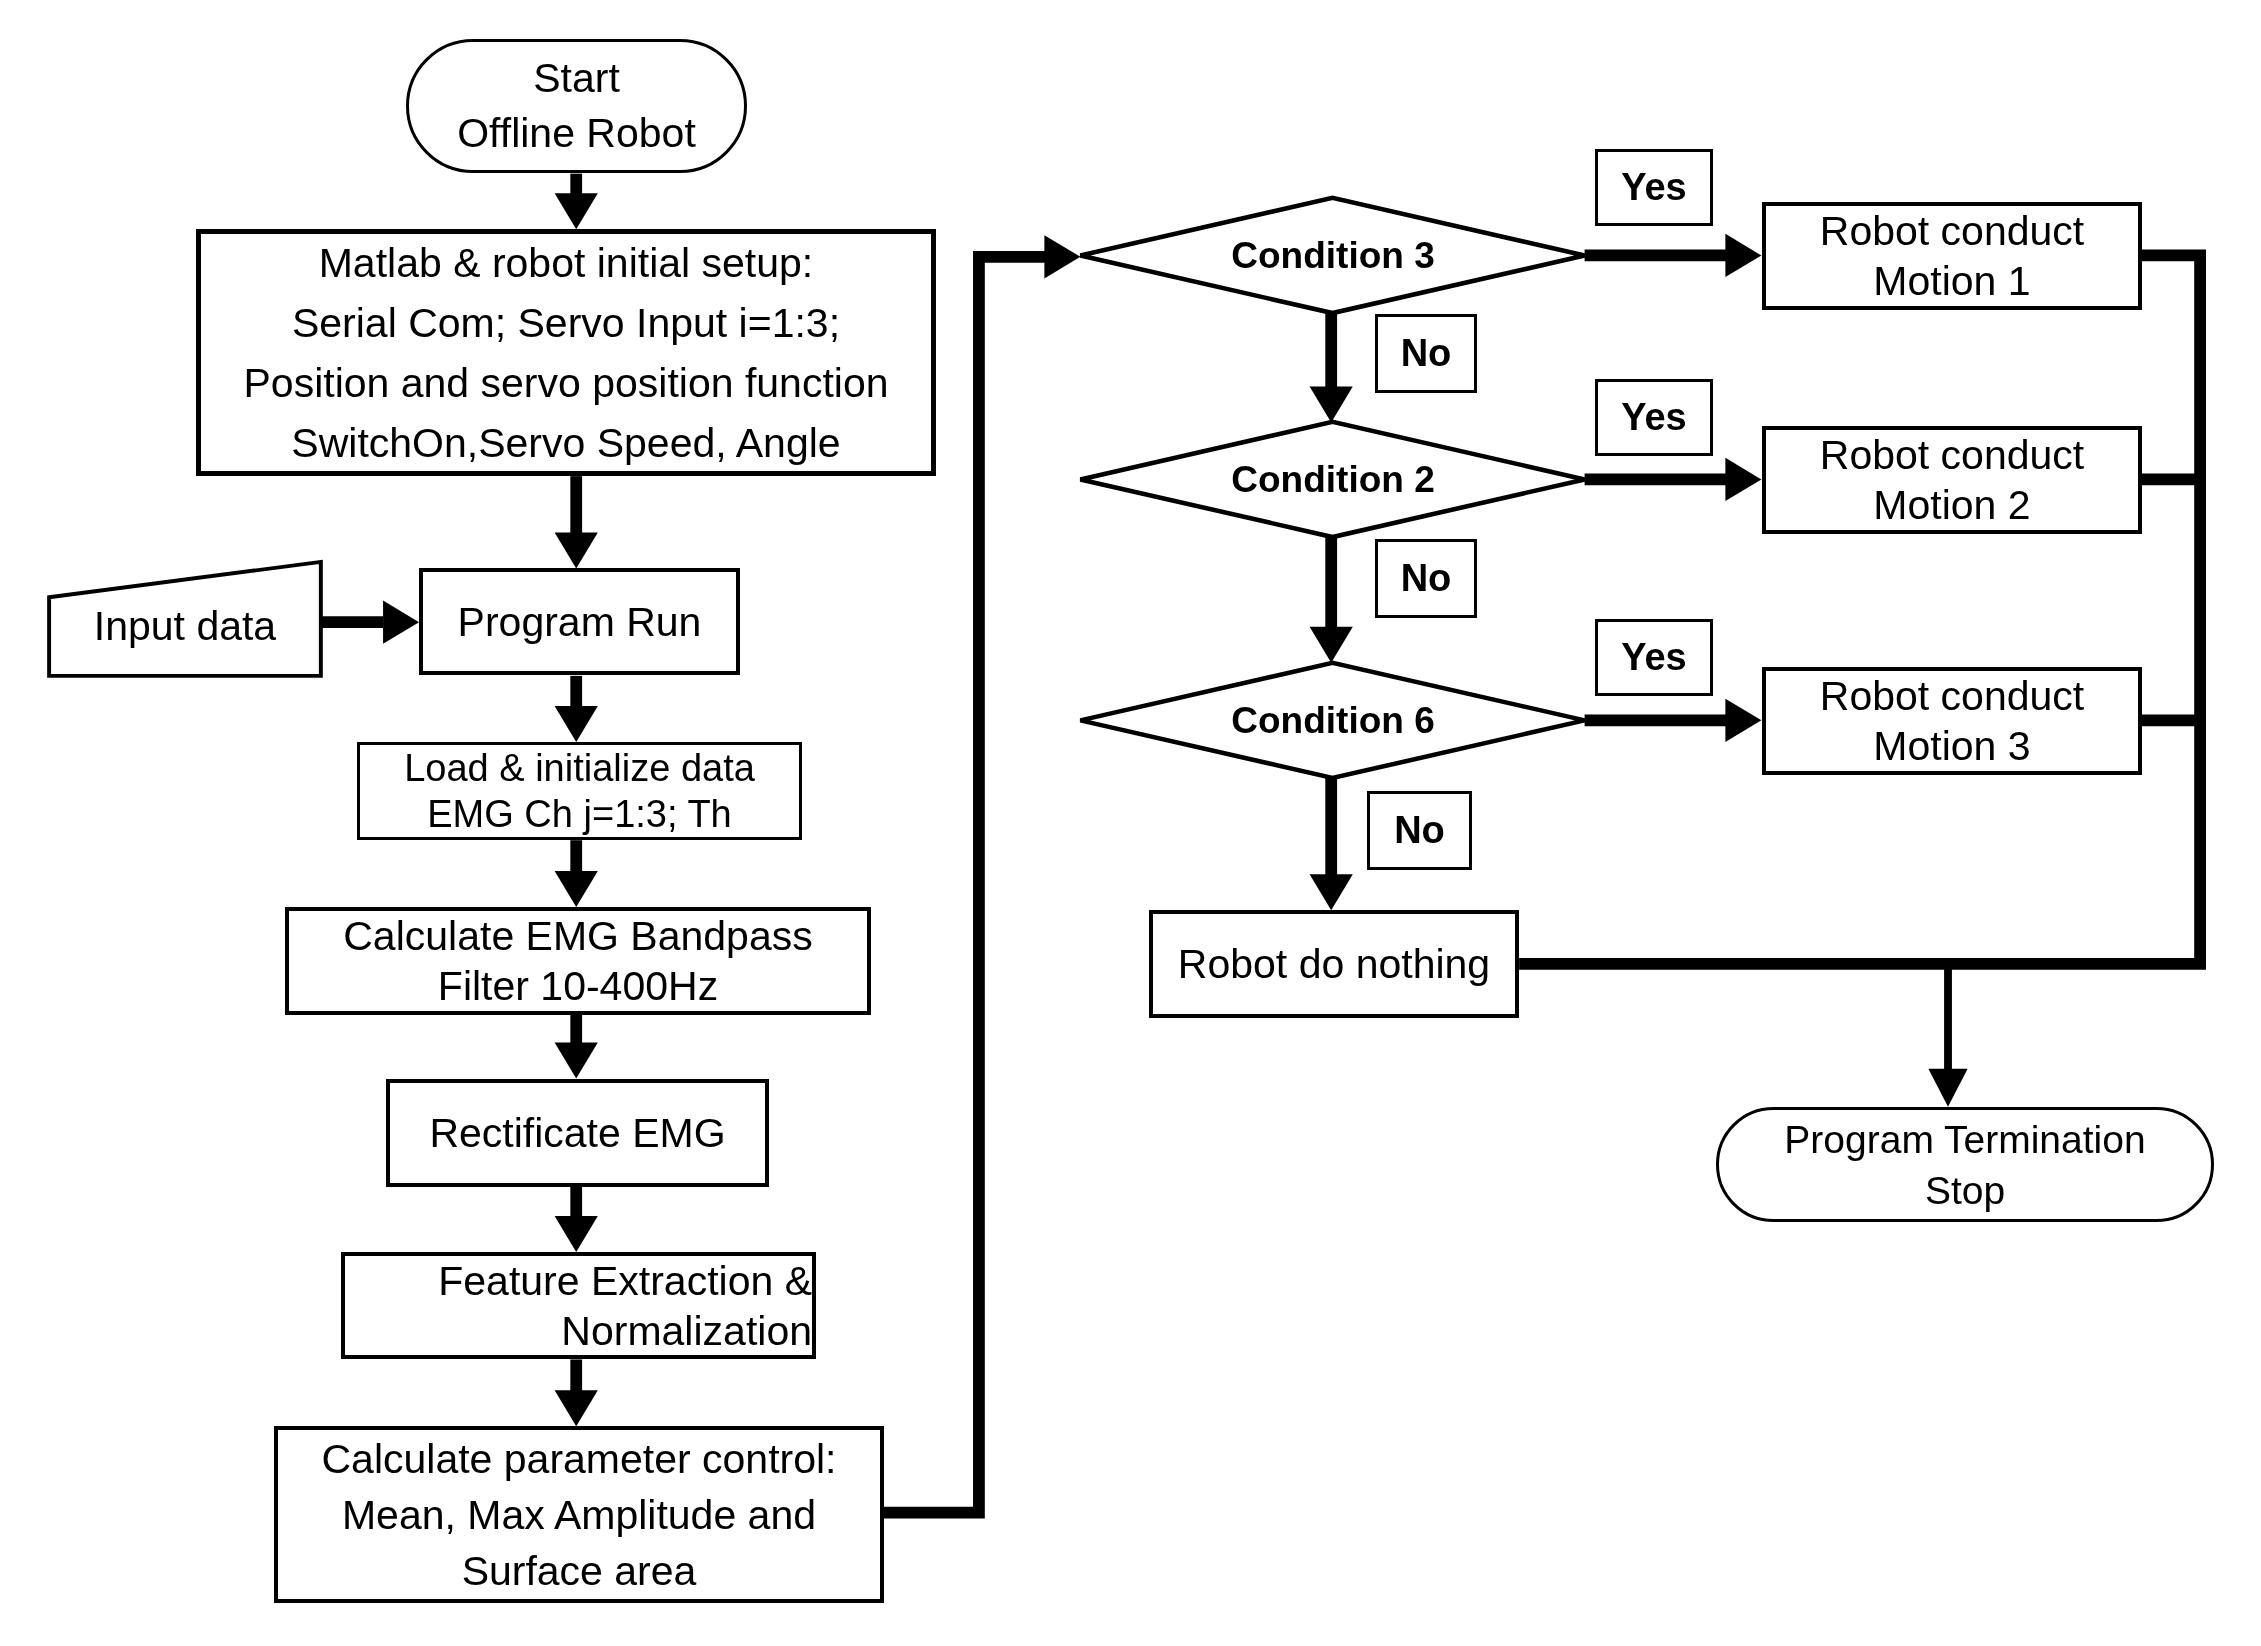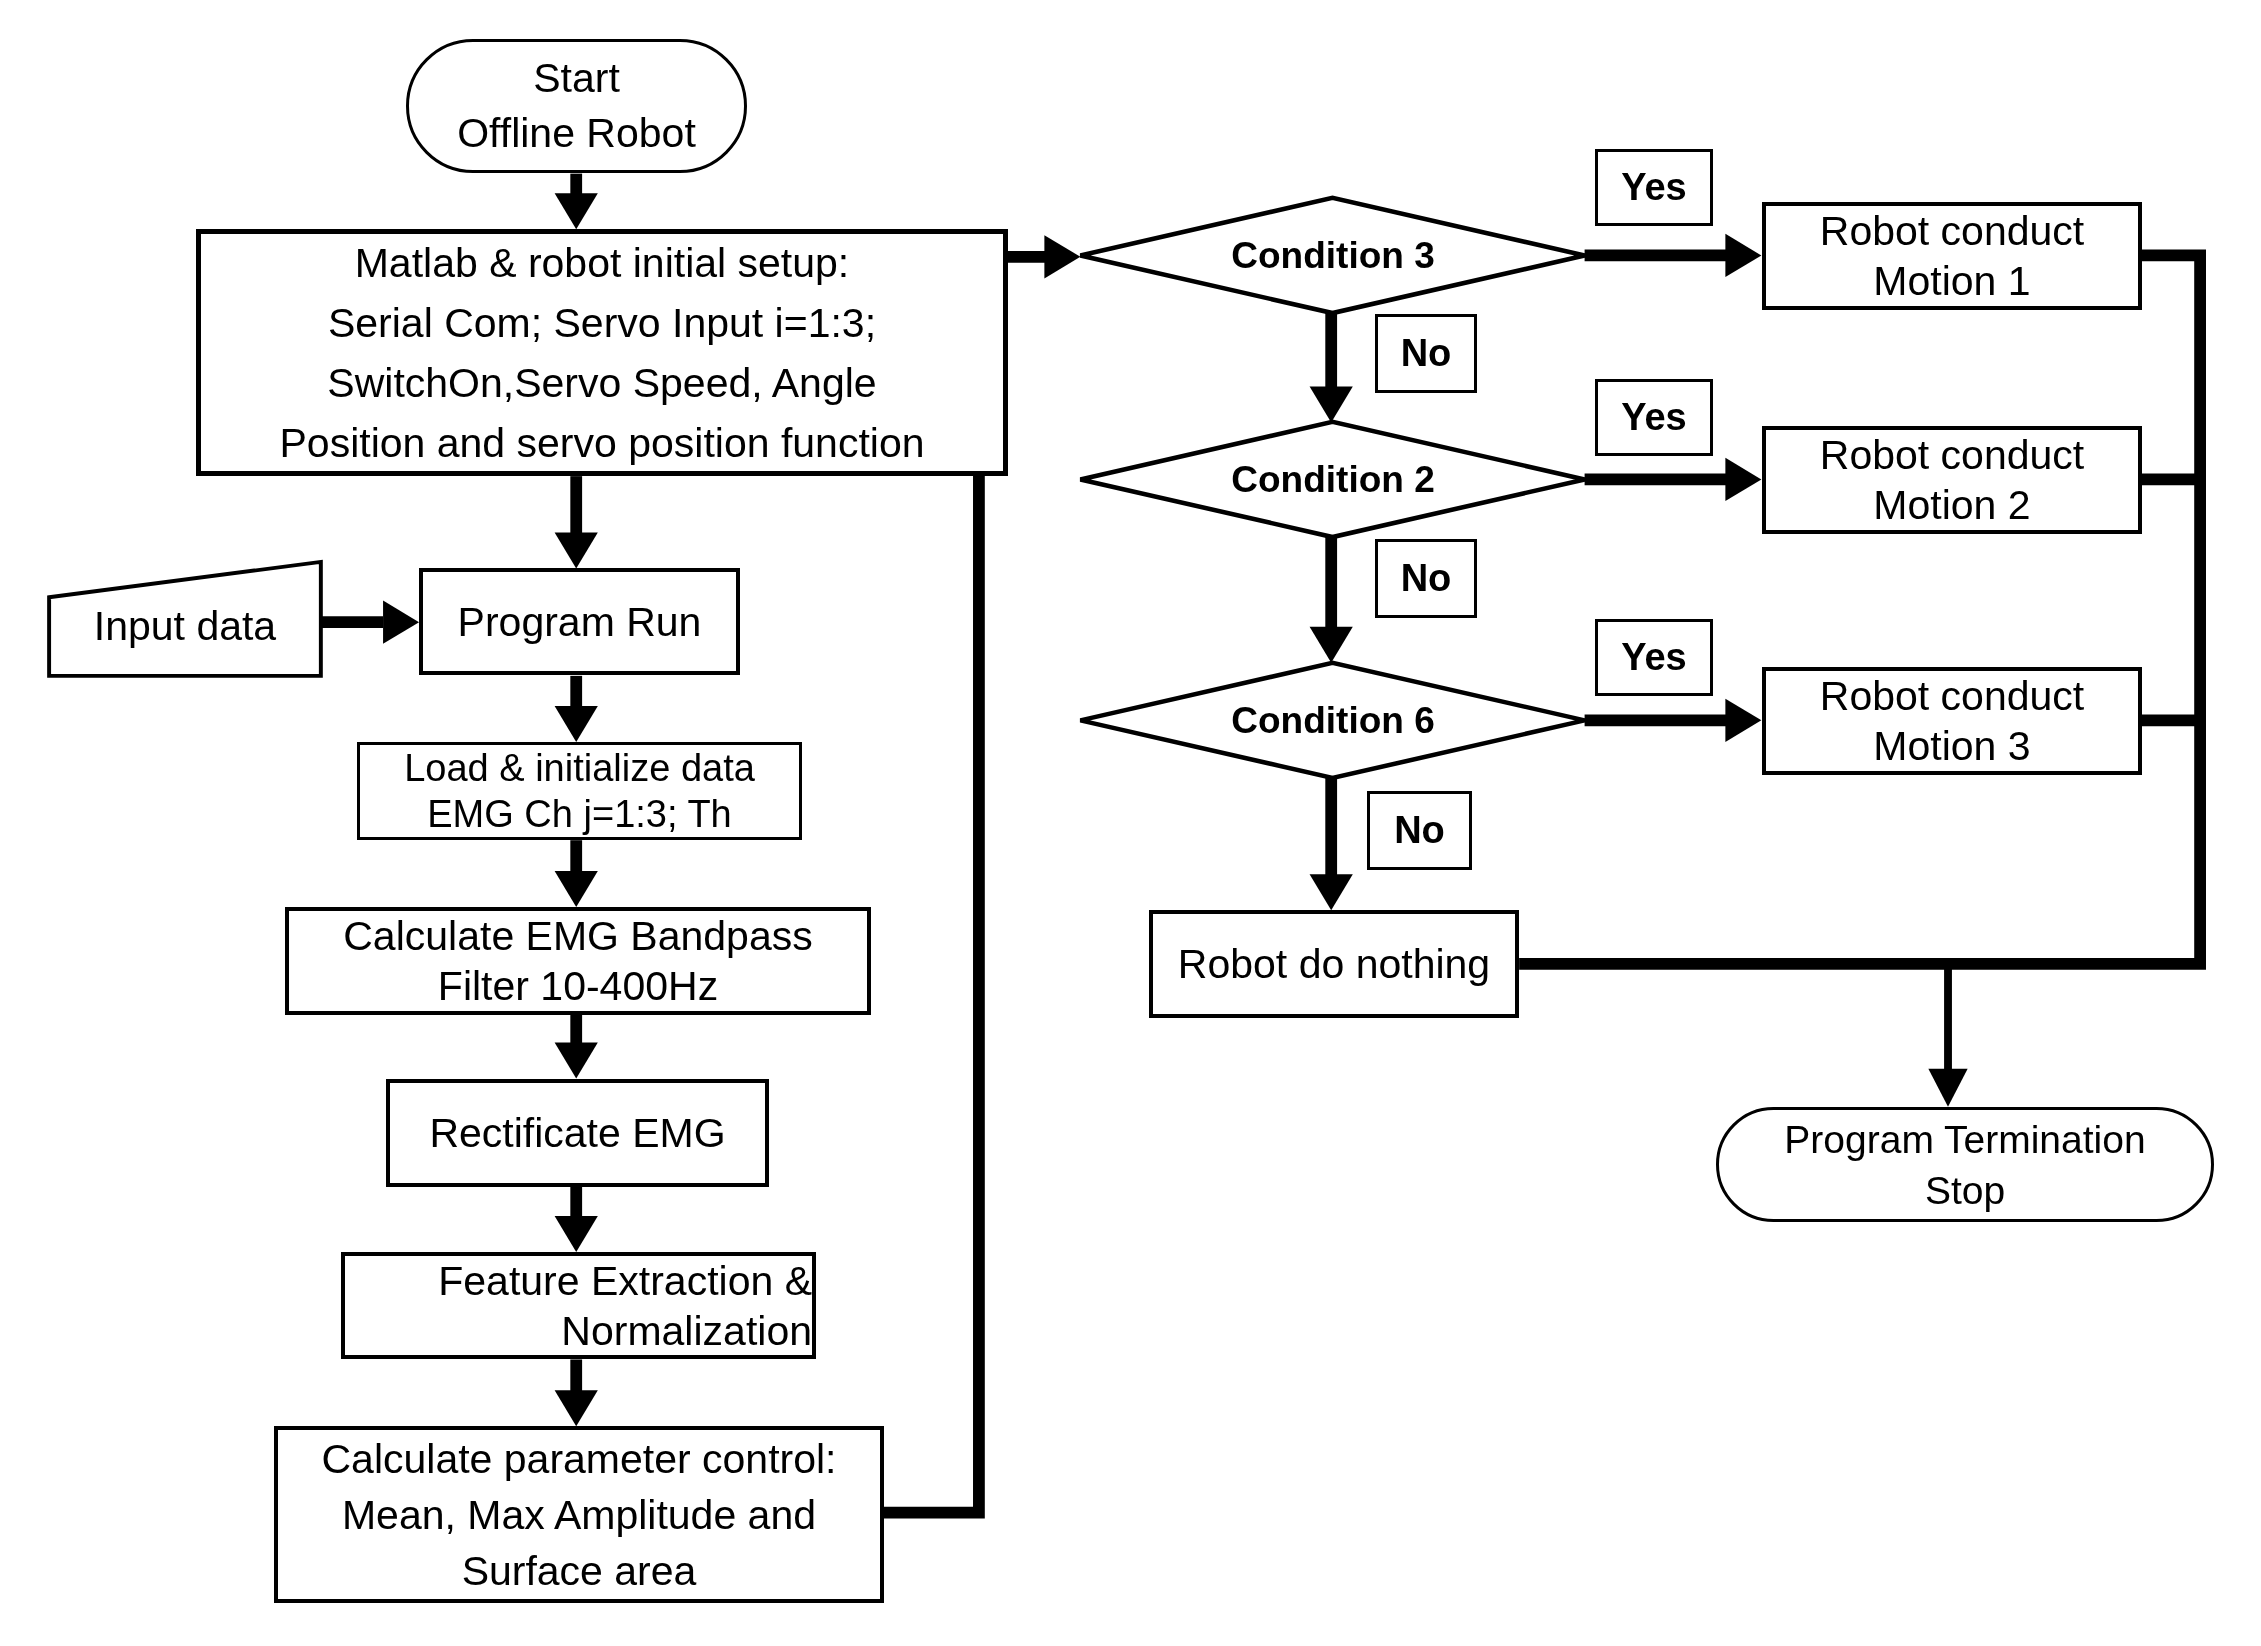--- a/index.html
+++ b/index.html
@@ -123,25 +123,25 @@
 
       <polygon stroke-width="6" points="75,912 490,858 490,1032 75,1032"></polygon>
     </g>
   </svg>
 
   <div class="node terminator" style="left:406px; top:39px; width:341px; height:134px; border-radius:67px; line-height:55px;">
     <span class="label-line">Start</span>
     <span class="label-line">Offline Robot</span>
   </div>
 
-  <div class="node" style="left:196px; top:229px; width:812px; height:247px; border-width:5.2px; line-height:60px;">
+  <div class="node" style="left:196px; top:229px; width:740px; height:247px; border-width:5.2px; line-height:60px;">
     <span class="label-line">Matlab &amp; robot initial setup:</span>
     <span class="label-line">Serial Com; Servo Input i=1:3;</span>
+    <span class="label-line">Position and servo position function</span>
     <span class="label-line">SwitchOn,Servo Speed, Angle</span>
-    <span class="label-line">Position and servo position function</span>
   </div>
 
   <div class="floating" style="left:49px; top:576px; width:272px; height:100px;">
     <span class="label-line" style="font-size:41px;">Input data</span>
   </div>
 
   <div class="node" style="left:419px; top:568px; width:321px; height:107px;">
     <span class="label-line">Program Run</span>
   </div>
 

